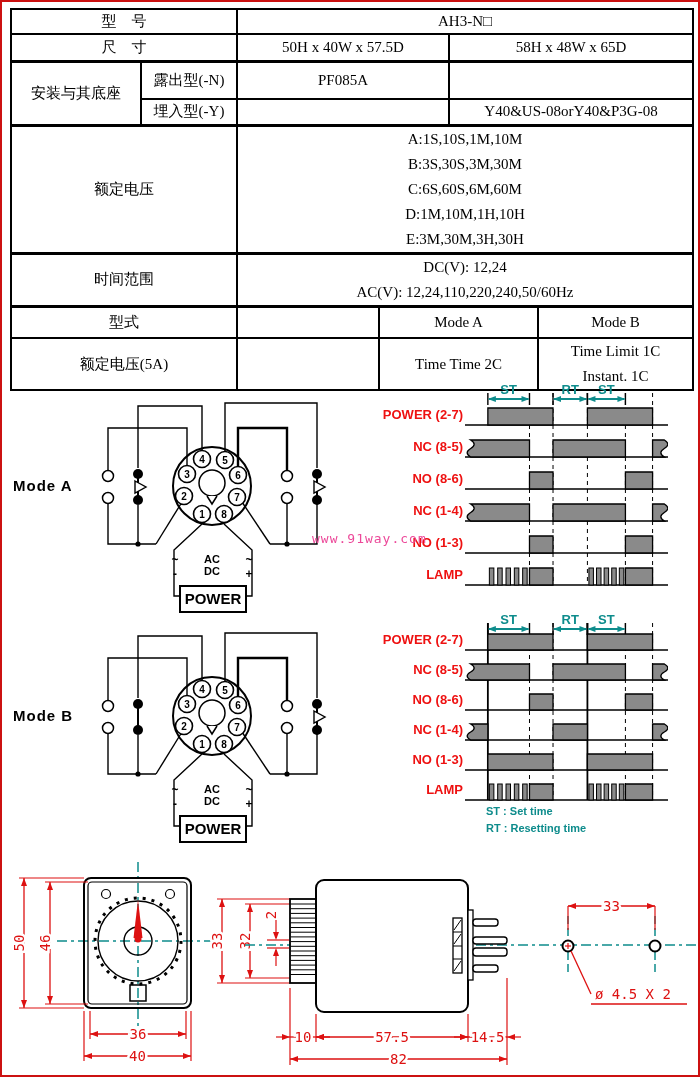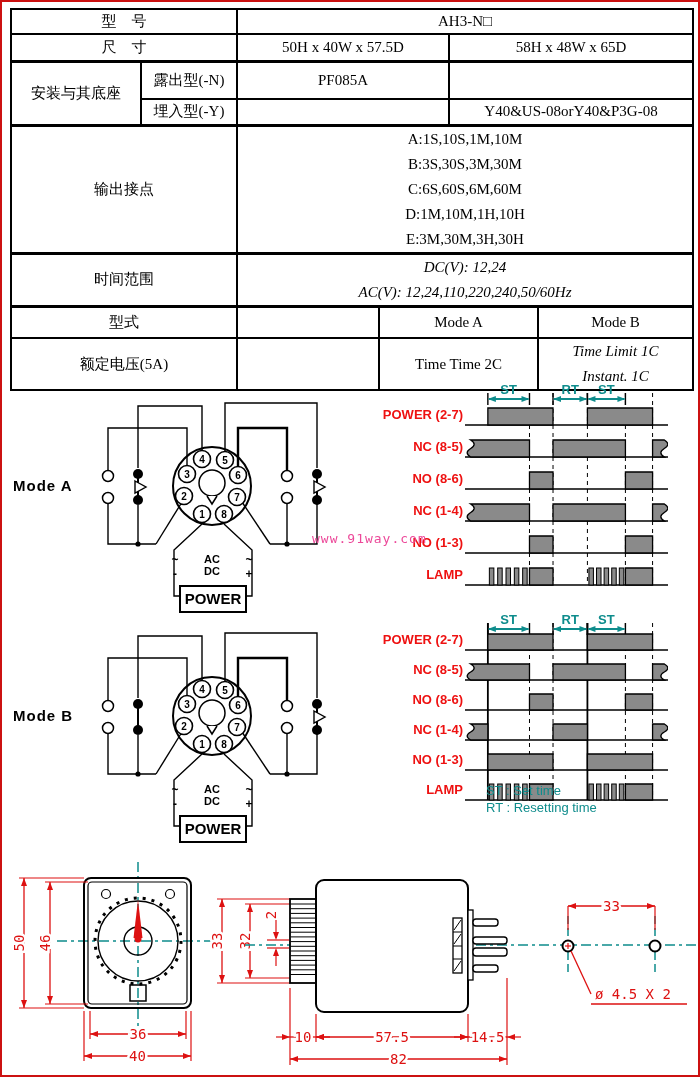--- a/index.html
+++ b/index.html
@@ -5,26 +5,26 @@
   html,body{margin:0;padding:0;background:#fff;}
   .page{position:relative;width:700px;height:1083px;background:#fff;overflow:hidden;
         font-family:"Liberation Sans",sans-serif;color:#000;}
   .page-border{position:absolute;left:0;top:0;width:696px;height:1073px;border:2px solid #cc1111;pointer-events:none;}
 
   table.spec{position:absolute;left:10px;top:8px;width:682px;border-collapse:collapse;table-layout:fixed;
              font-family:"Liberation Serif","DejaVu Serif",serif;font-size:15px;}
   table.spec td{border:2px solid #000;text-align:center;vertical-align:middle;padding:0;overflow:hidden;}
   table.spec .bt3{border-top:3px solid #000;}
   .tr-lines{display:inline-block;text-align:center;line-height:25px;}
-  .v-lines{line-height:25px;font-style:italic;}
+  .v-lines{line-height:25px;}
 
   .mode-label{position:absolute;font-weight:bold;font-size:15px;letter-spacing:1px;}
   .watermark{position:absolute;left:312px;top:531px;font-size:13px;color:#ec4899;
              font-family:"DejaVu Sans Mono",monospace;letter-spacing:1px;z-index:5;}
-  .legend{position:absolute;left:486px;top:782px;color:#0e8c8c;font-weight:normal;font-size:13px;
+  .legend{position:absolute;left:486px;top:803px;color:#0e8c8c;font-weight:bold;font-size:11px;
           line-height:17px;white-space:nowrap;}
   svg{position:absolute;}
 </style>
 </head>
 <body>
 
 <div class="page">
   <div class="page-border"></div>
 
   <table class="spec">
@@ -51,21 +51,21 @@
       <td class="bt3">露出型(-N)</td>
       <td colspan="2" class="bt3">PF085A</td>
       <td colspan="2" class="bt3"></td>
     </tr>
     <tr style="height:26px">
       <td>埋入型(-Y)</td>
       <td colspan="2"></td>
       <td colspan="2">Y40&amp;US-08orY40&amp;P3G-08</td>
     </tr>
     <tr style="height:125px">
-      <td colspan="2" class="bt3">输出接点</td>
+      <td colspan="2" class="bt3">额定电压</td>
       <td colspan="4" class="bt3">
         <div class="tr-lines">
           <div>A:1S,10S,1M,10M</div>
           <div>B:3S,30S,3M,30M</div>
           <div>C:6S,60S,6M,60M</div>
           <div>D:1M,10M,1H,10H</div>
           <div>E:3M,30M,3H,30H</div>
         </div>
       </td>
     </tr>

